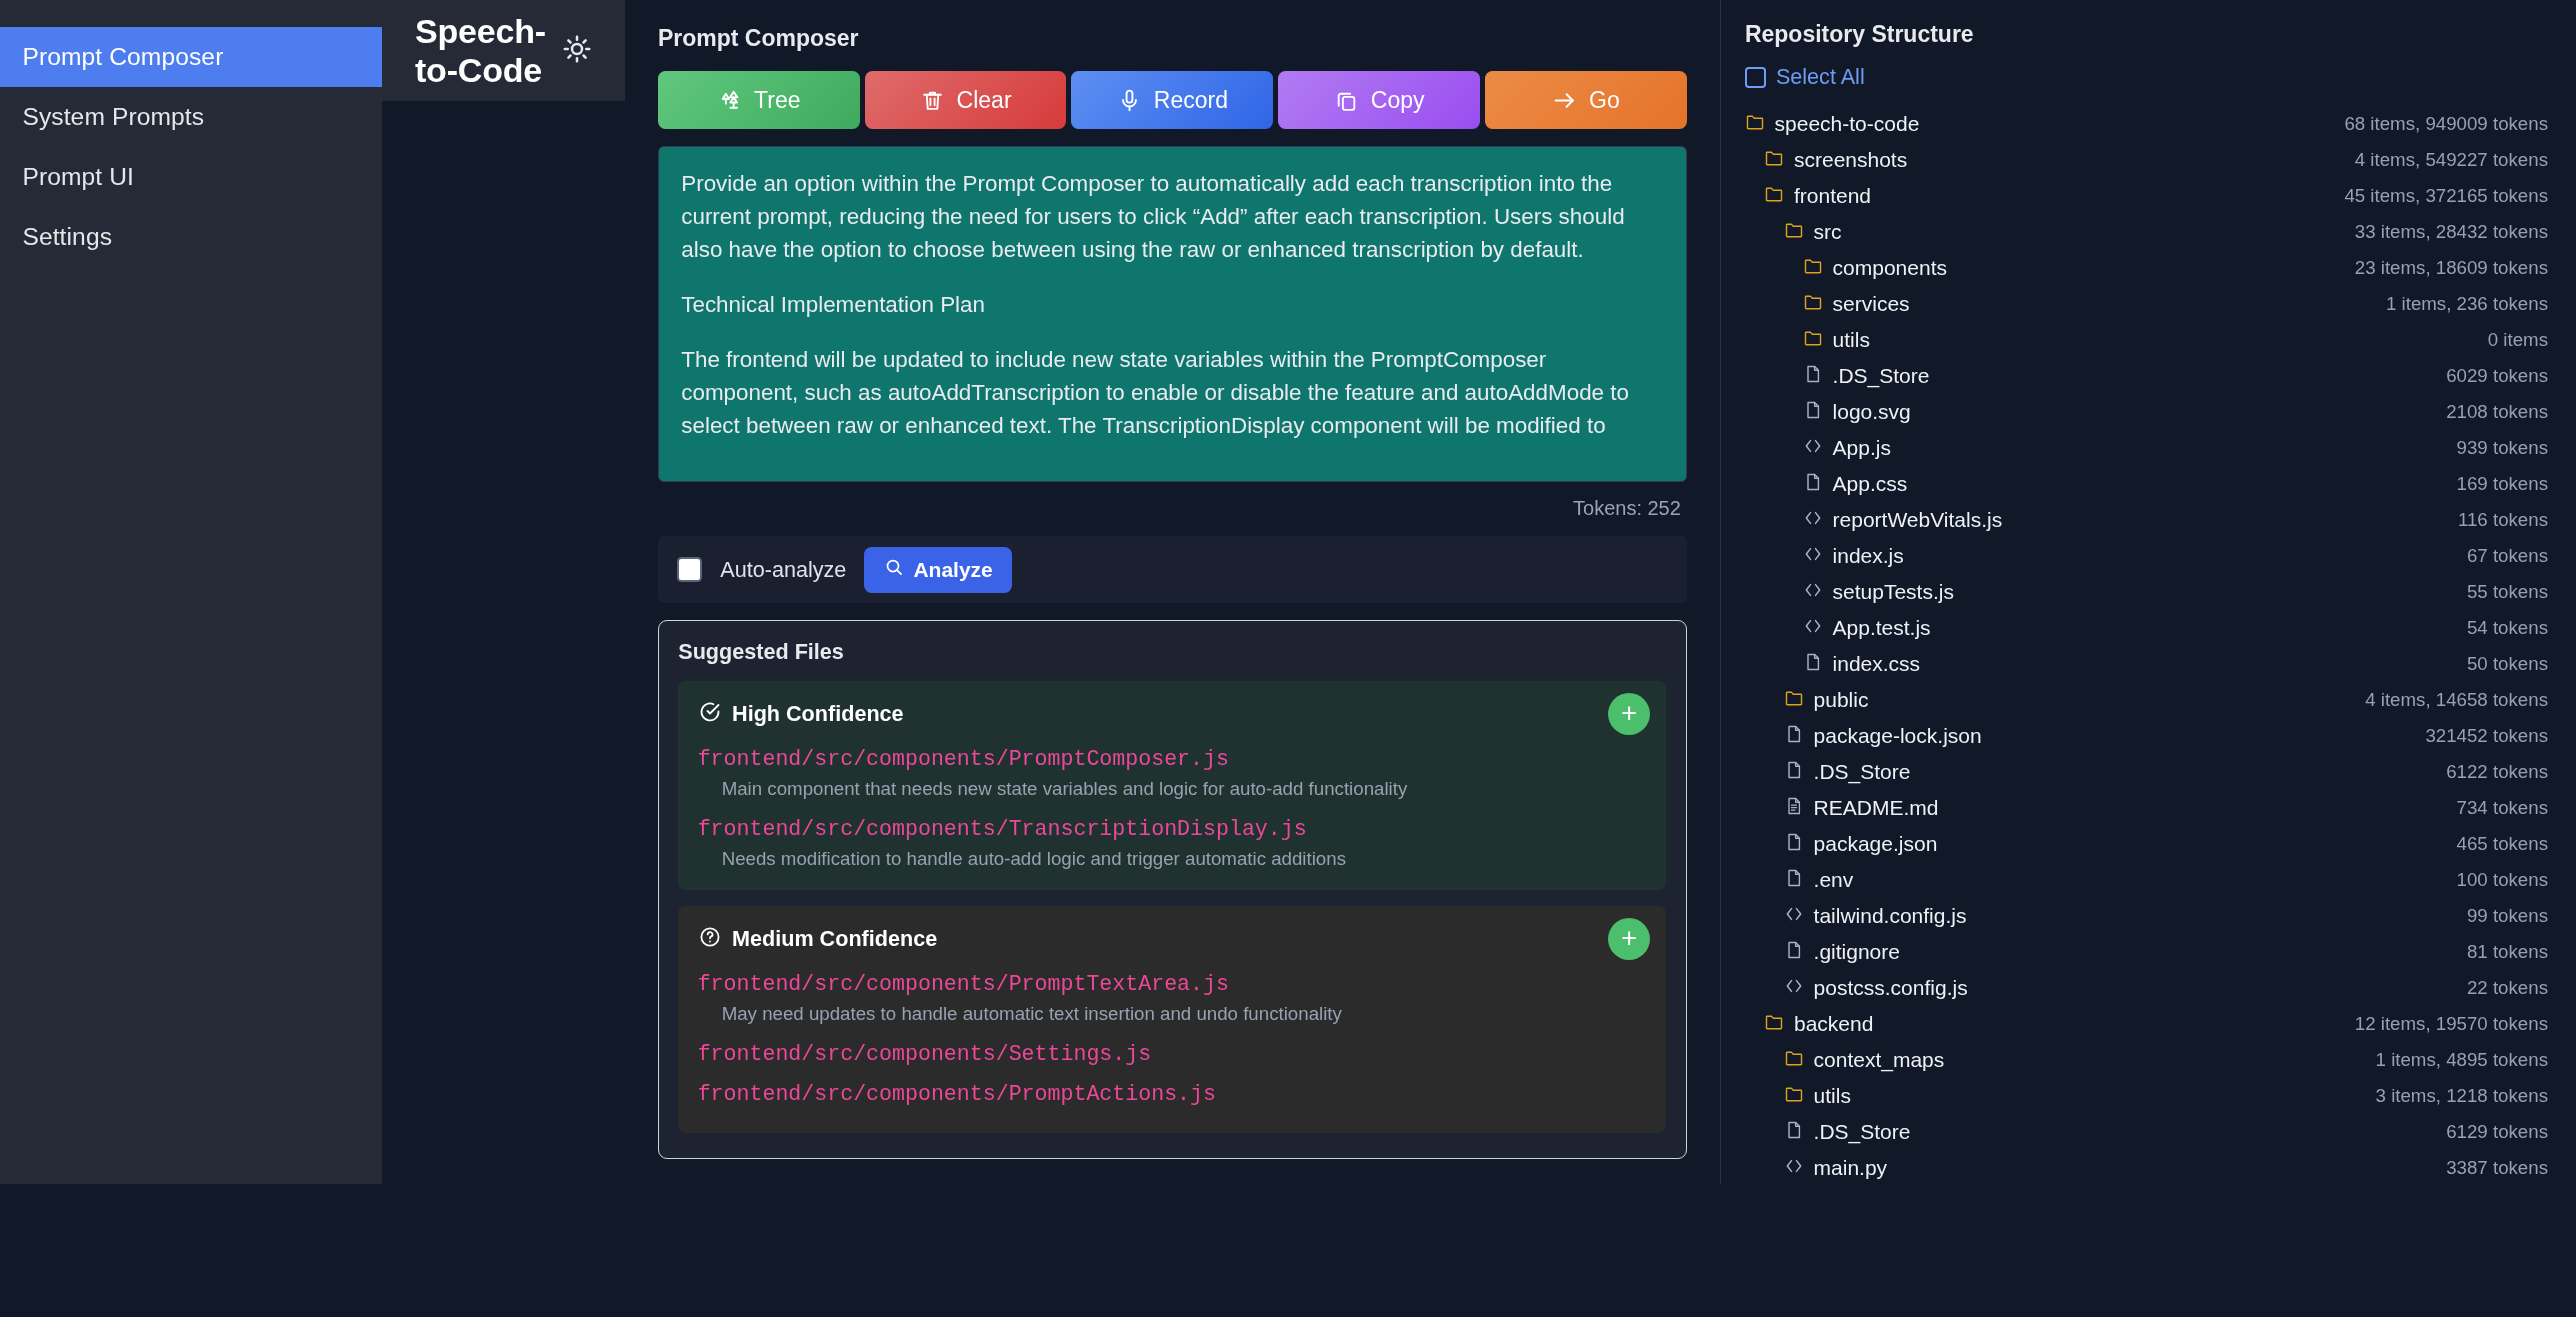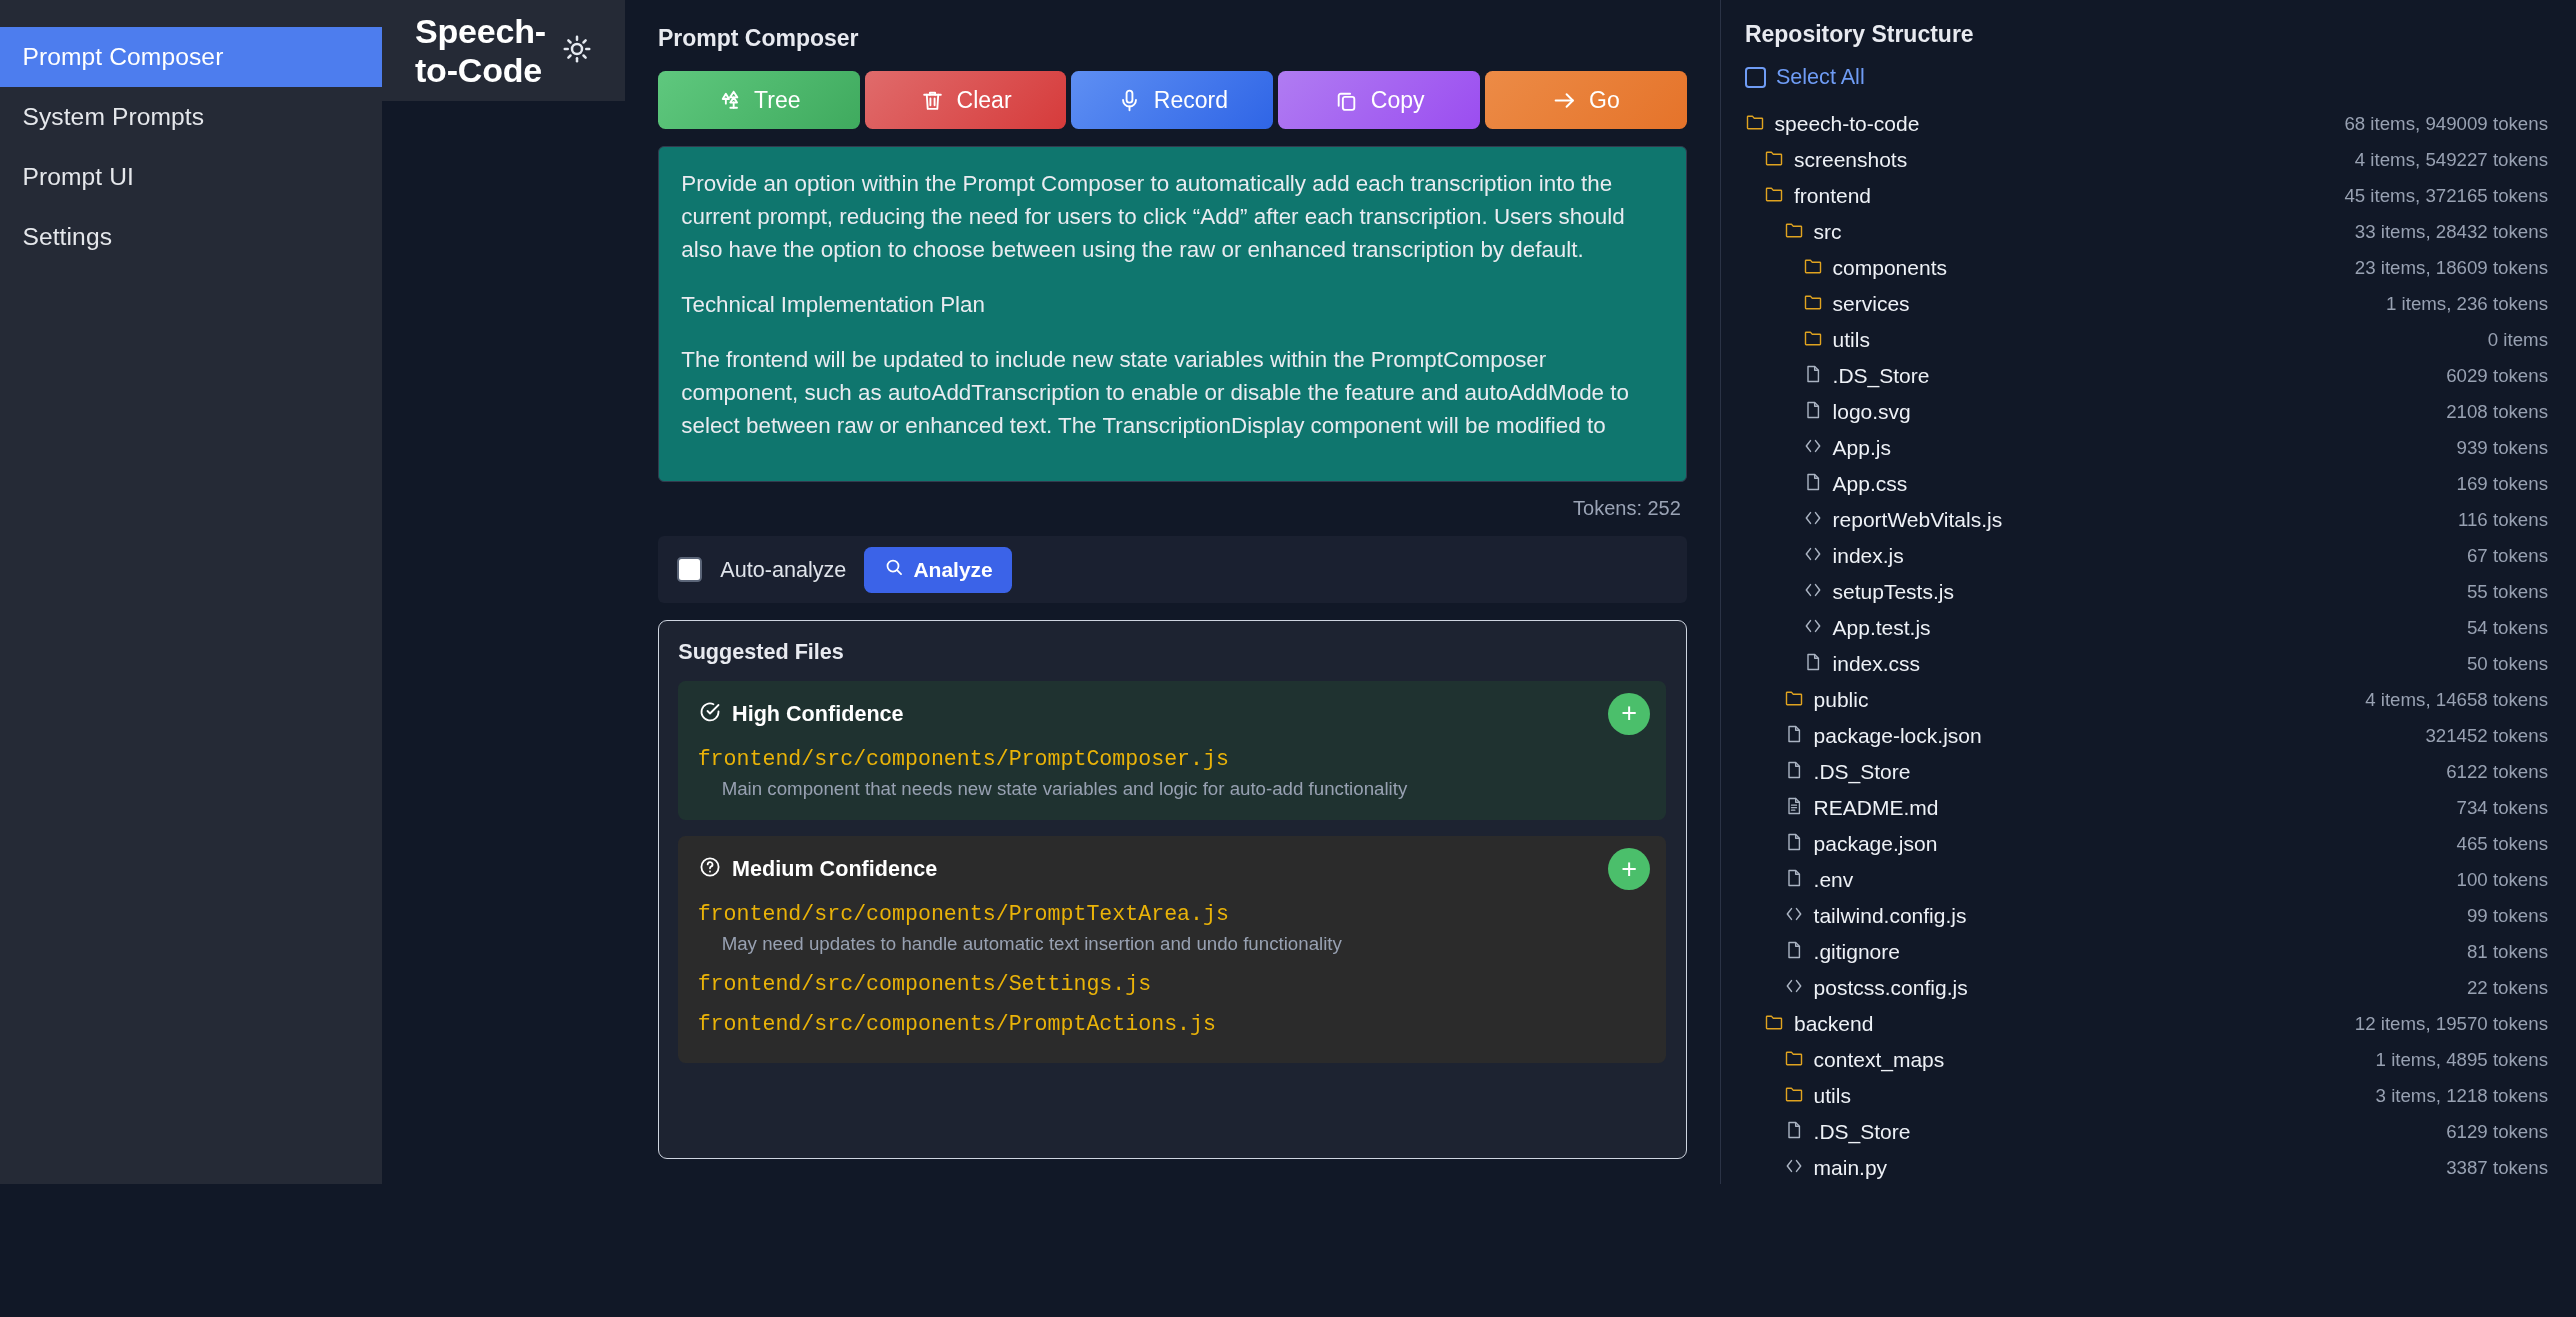--- a/index.html
+++ b/index.html
@@ -140,21 +140,21 @@
     width: 42px; height: 42px; border-radius: 50%;
     background: #4bbf6b; border: none; cursor: pointer;
     display: flex; align-items: center; justify-content: center;
     color: #fff; font-size: 27px; line-height: 1; font-weight: 300;
     font-family: "Liberation Sans", sans-serif;
   }
   .file-entry { margin-bottom: 16.4px; }
   .file-entry:last-child { margin-bottom: 0; }
   .file-path {
     font-family: "Liberation Mono", monospace;
-    font-size: 21.6px; color: #eab308; margin-bottom: 7.5px;
+    font-size: 21.6px; color: #ec4899; margin-bottom: 7.5px;
     cursor: pointer;
   }
   .file-desc { font-size: 18.7px; color: #98a1b2; padding-left: 24px; }
 
   
   .repo-pane {
     flex: 1; min-width: 0;
     border-left: 1.5px solid #2b3346;
     padding: 21px 28px 0 24px;
     overflow: hidden;
@@ -325,20 +325,24 @@
               <span class="label">High Confidence</span>
             </div>
             <button class="add-btn">
               <span>+</span>
             </button>
 
             <div class="file-entry">
               <div class="file-path">frontend/src/components/PromptComposer.js</div>
               <div class="file-desc">Main component that needs new state variables and logic for auto-add functionality</div>
             </div>
+            <div class="file-entry">
+              <div class="file-path">frontend/src/components/TranscriptionDisplay.js</div>
+              <div class="file-desc">Needs modification to handle auto-add logic and trigger automatic additions</div>
+            </div>
           </div>
 
           <div class="conf-group conf-med">
             <div class="conf-head">
               <span>
                 <svg viewBox="0 0 24 24" fill="none" stroke="#ffffff" stroke-width="1.8" stroke-linecap="round" stroke-linejoin="round">
                   <circle cx="12" cy="12" r="8.6"></circle>
                   <path d="M9.7 9.4a2.4 2.4 0 1 1 3.2 2.3c-.7.3-.9.8-.9 1.6"></path>
                   <line x1="12" y1="16.4" x2="12" y2="16.5"></line>
                 </svg>

